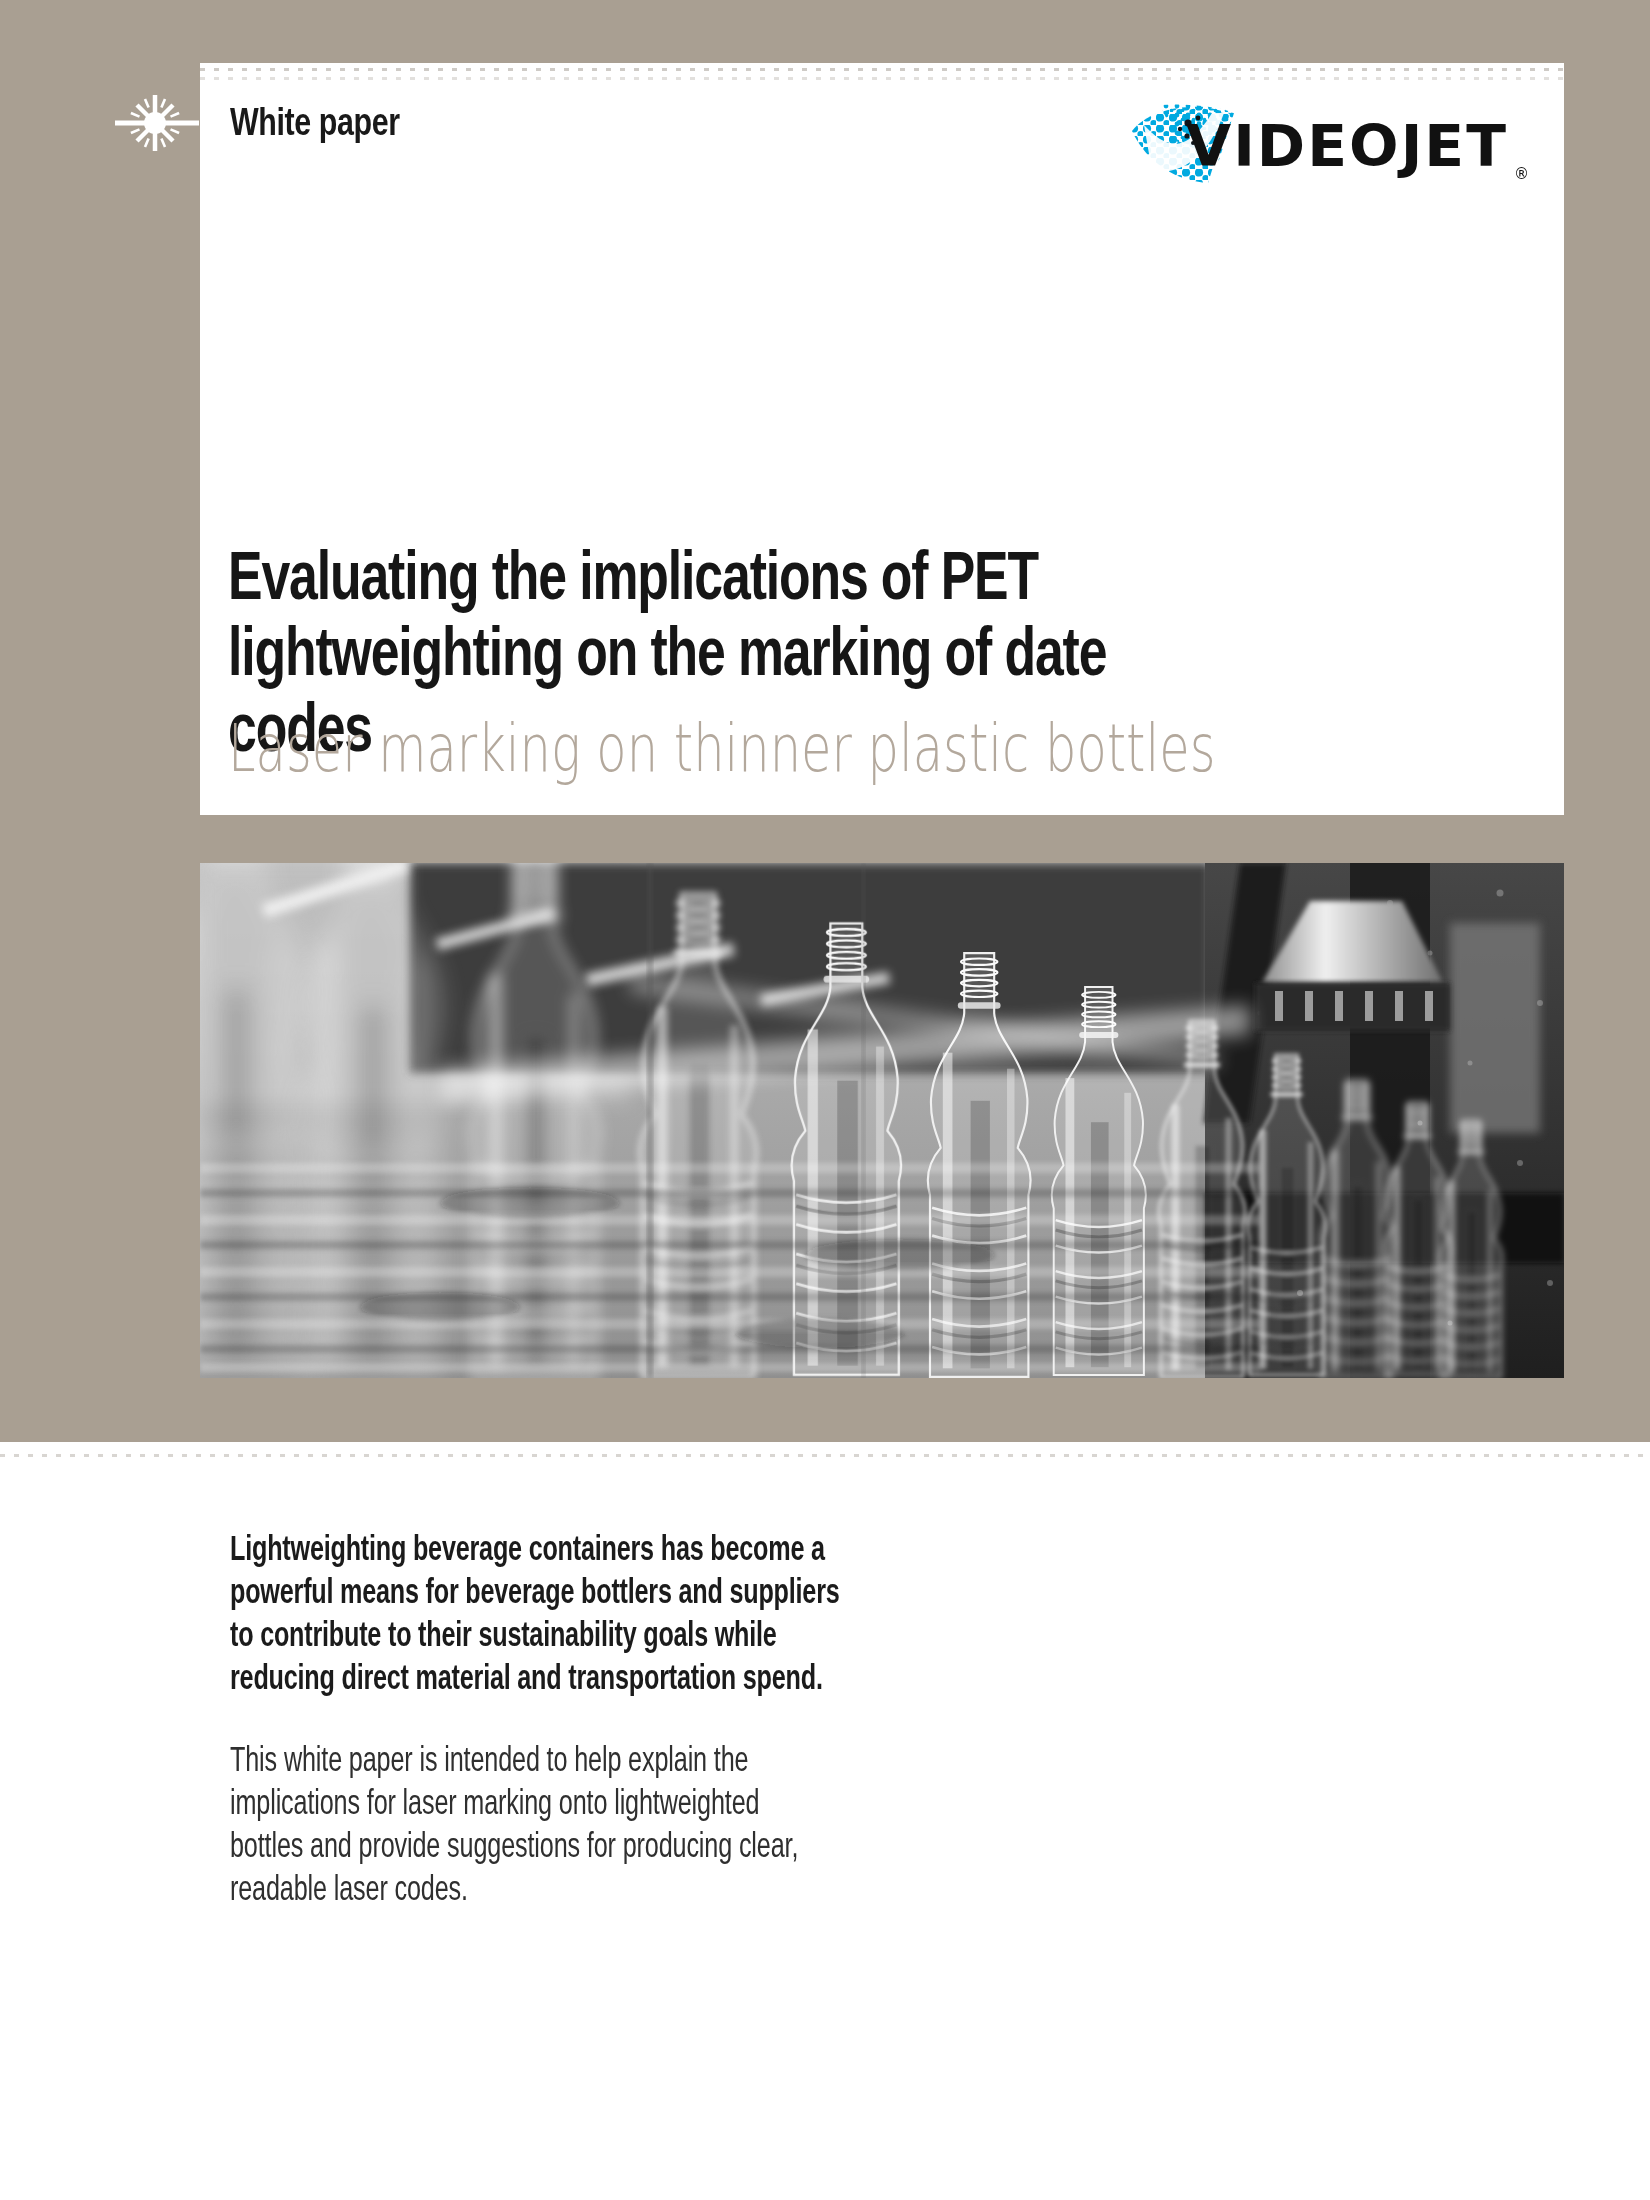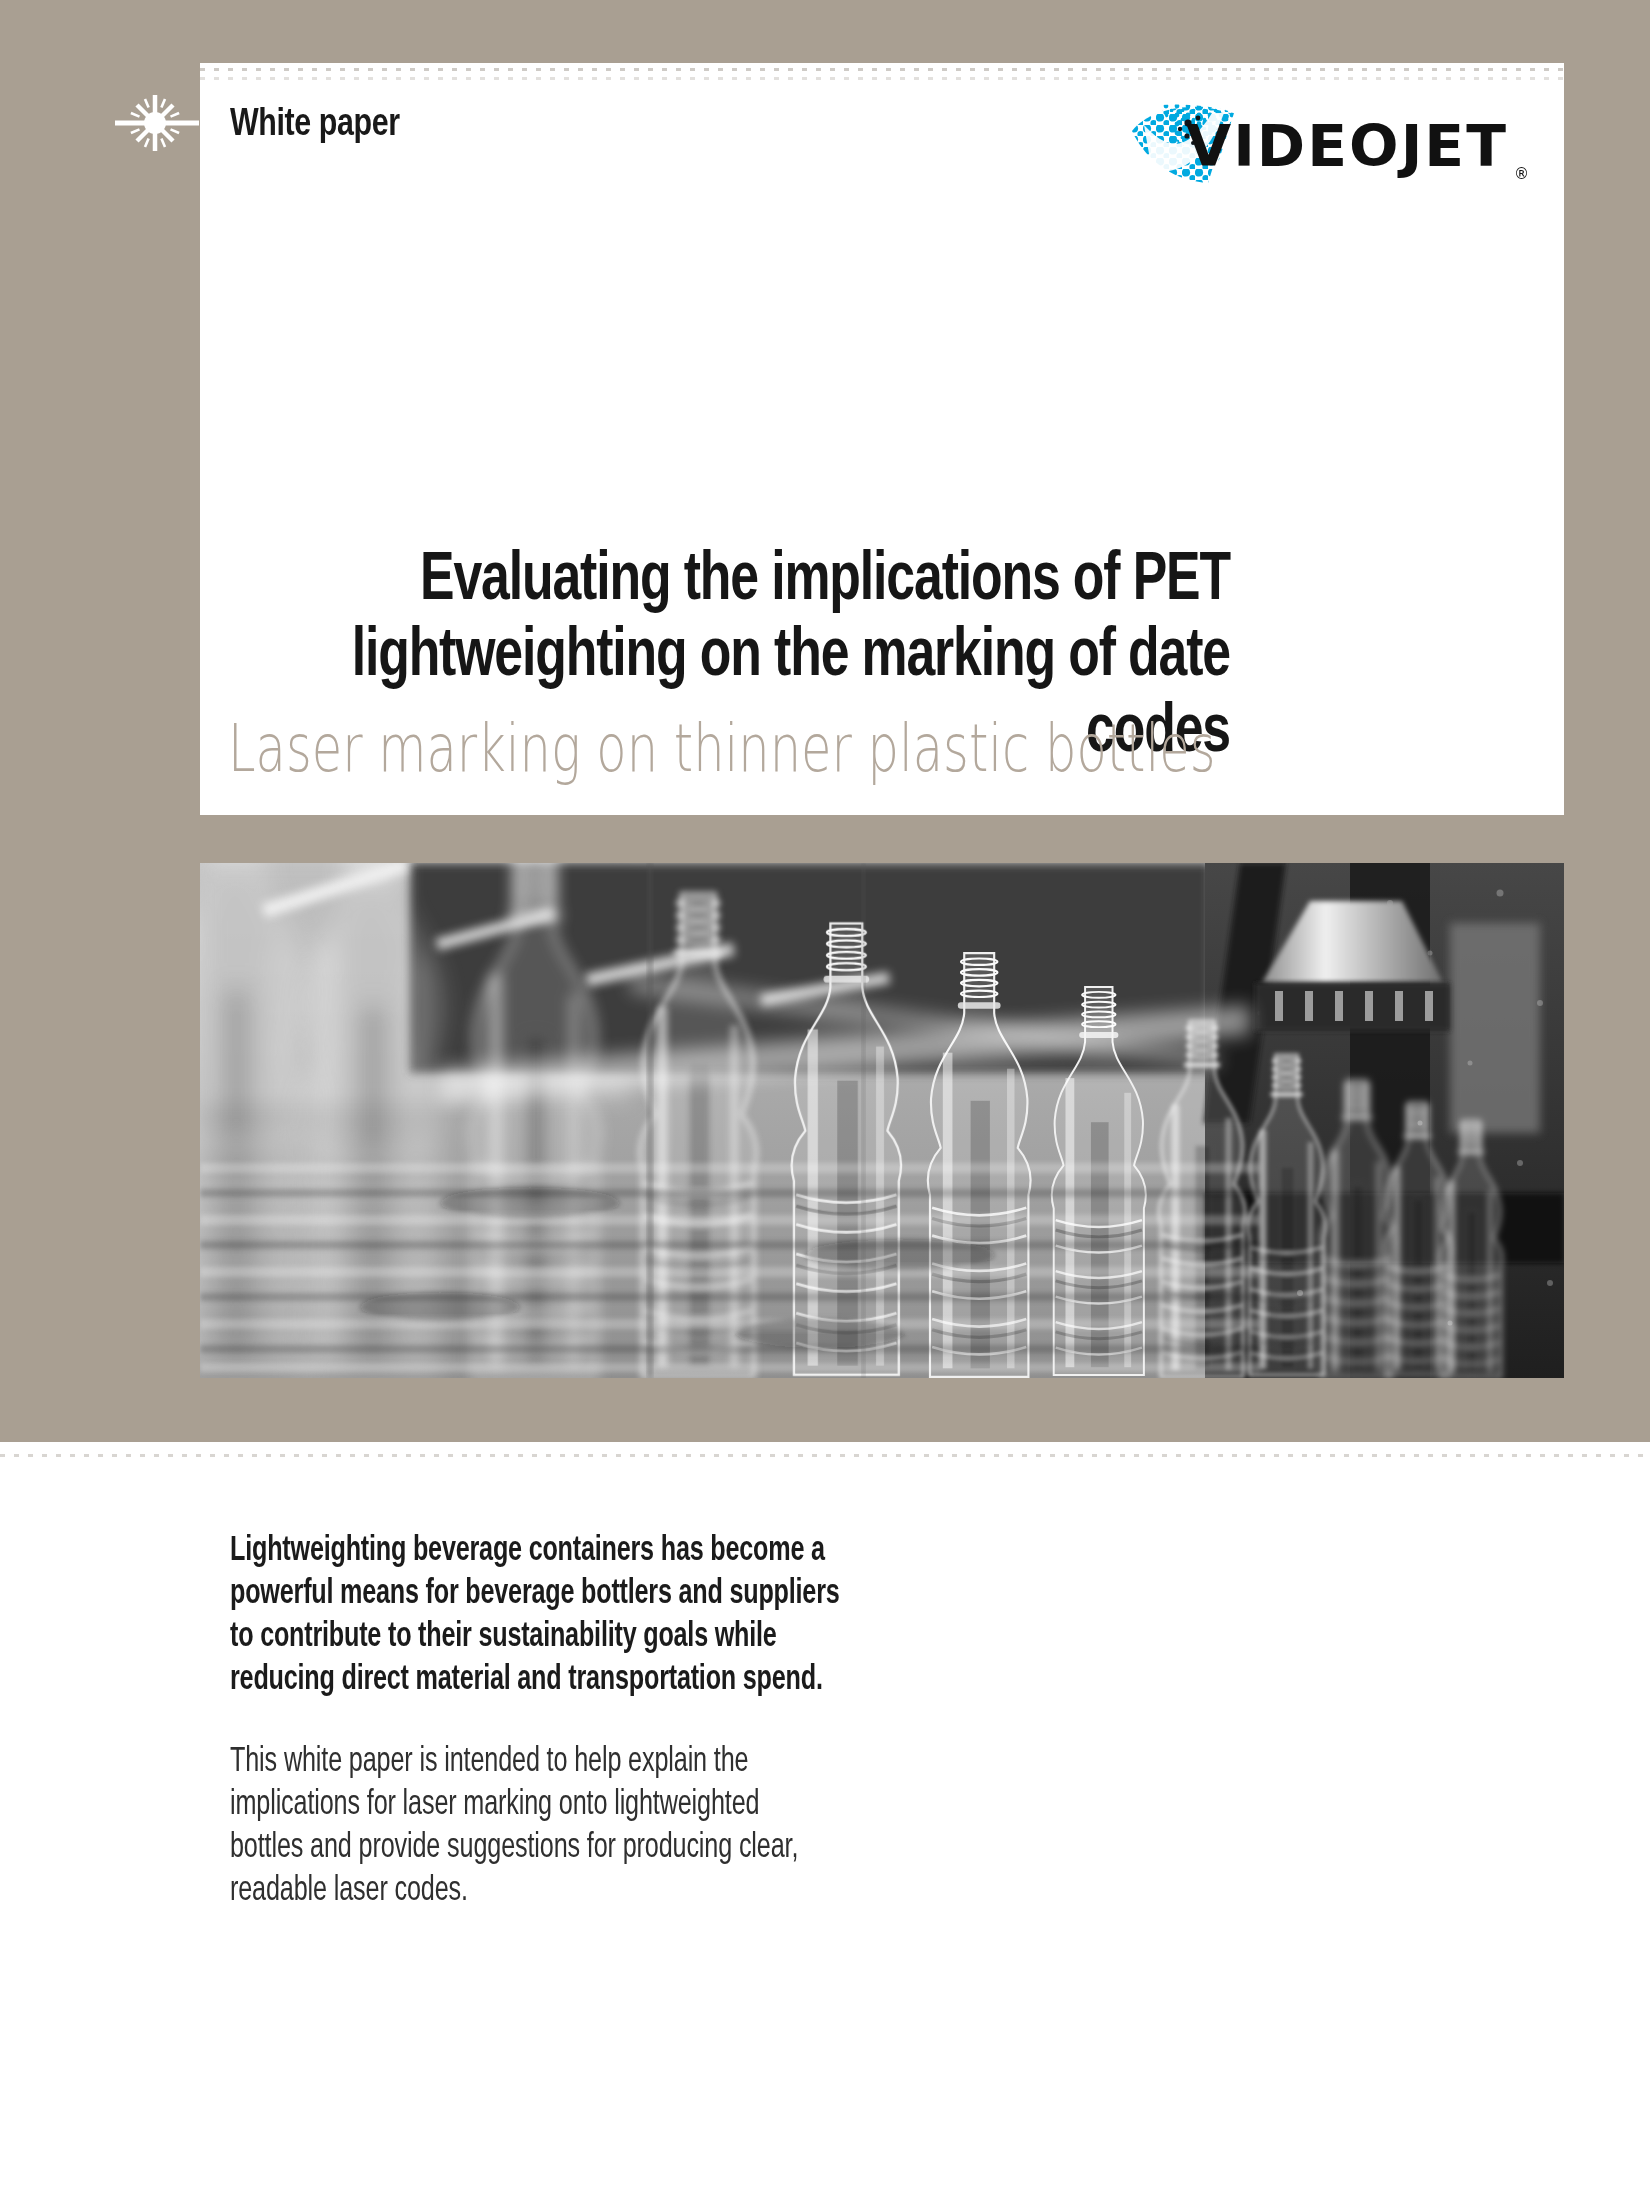--- a/index.html
+++ b/index.html
@@ -1,21 +1,21 @@
 <!DOCTYPE html>
 <html><head>
 <meta charset="utf-8">
 <style>
   html,body{margin:0;padding:0;background:#ffffff;}
   .page{position:relative;width:1650px;height:2200px;overflow:hidden;background:#ffffff;
         font-family:"Liberation Sans",sans-serif;}
   
   .taupe{position:absolute;left:0;top:0;width:1650px;height:1442px;background:#a99f92;}
   
-  .sheet{position:absolute;left:200px;top:63px;width:1364px;height:752px;background:#ffffff;text-align:right;}
+  .sheet{position:absolute;left:200px;top:63px;width:1364px;height:752px;background:#ffffff;}
   .sheet .dotrow1,.sheet .dotrow2,.bottom .dotrow1{
     position:absolute;left:0;right:0;height:3px;
     background-image:repeating-linear-gradient(90deg,rgba(128,118,105,.38) 0 5px,transparent 5px 14px);}
   .sheet .dotrow1{top:5px;}
   .sheet .dotrow2{top:14px;opacity:.6;}
   .bottom .dotrow1{top:12px;opacity:.8;}
   .doc-label{position:absolute;left:30px;top:38px;font-size:38px;font-weight:700;color:#191919;
              letter-spacing:-.5px;transform:scaleX(.80);transform-origin:left top;white-space:pre;}
   .logo{position:absolute;left:930px;top:40px;width:400px;height:84px;}
   .title{position:absolute;left:28px;top:475px;margin:0;font-size:69px;line-height:76px;font-weight:700;

